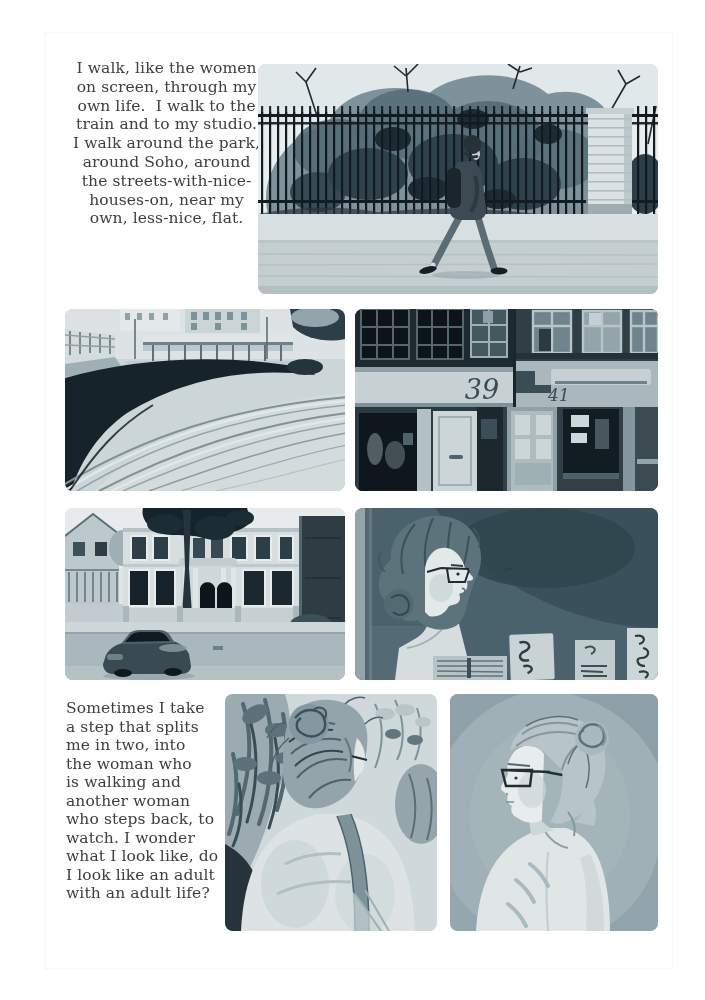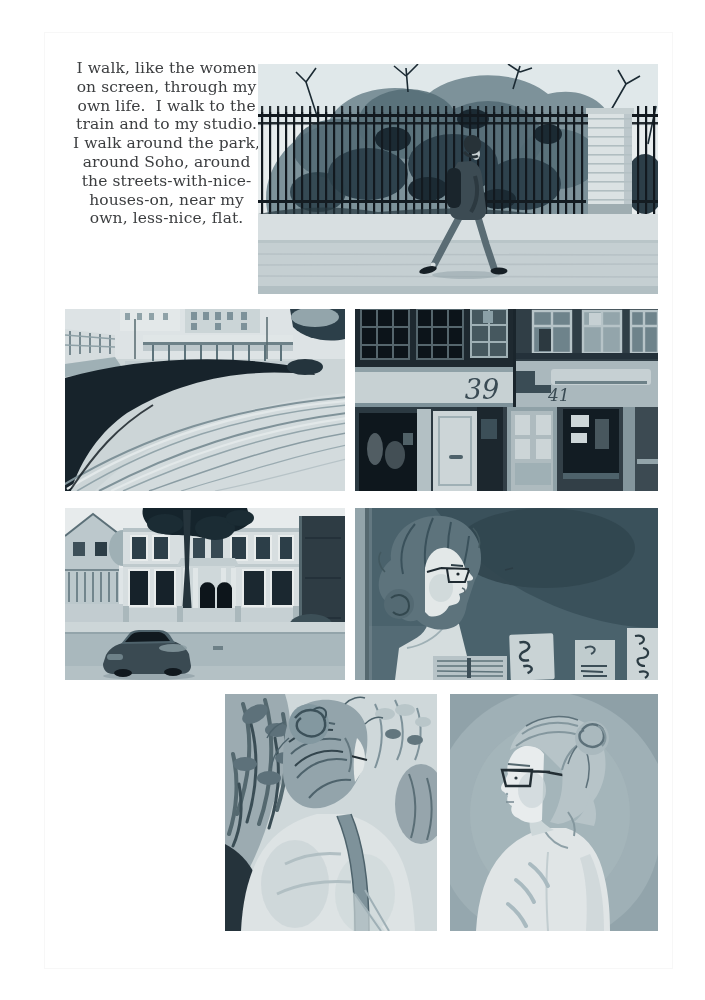--- a/index.html
+++ b/index.html
@@ -13,21 +13,21 @@
   .sheet{
     position:absolute; left:45px; top:33px; width:627px; height:935px;
     background:var(--paper); box-shadow:0 0 0 1px rgba(0,0,0,0.03);
   }
   .narration{
     position:absolute; color:var(--text_ink);
     font-size:15.5px; white-space:pre; letter-spacing:0.1px;
   }
   #narration-top{ left:73px; top:59px; line-height:18.8px;text-align:center; }
   #narration-bottom{ left:66px; top:699px; line-height:18.5px; }
-  .panel{ position:absolute; border-radius:0; overflow:hidden;
+  .panel{ position:absolute; border-radius:8px; overflow:hidden;
           box-shadow:inset 0 0 0 1px rgba(110,130,140,0.25); }
   .panel svg{ display:block; width:100%; height:100%; }
   #panel-park-walk   { left:258px; top:64px;  width:400px; height:230px; }
   #panel-train-tracks{ left:65px;  top:309px; width:280px; height:182px; }
   #panel-shopfronts  { left:355px; top:309px; width:303px; height:182px; }
   #panel-townhouse   { left:65px;  top:508px; width:280px; height:172px; }
   #panel-bookshop    { left:355px; top:508px; width:303px; height:172px; }
   #panel-woman-behind{ left:225px; top:694px; width:212px; height:237px; }
   #panel-woman-profile{left:450px; top:694px; width:208px; height:237px; }
   .shop-number{ font-family:"DejaVu Serif", serif; font-style:italic; fill:#3a4b54; }
@@ -415,20 +415,31 @@
         <path d="M165,134 C175,132 178,140 170,143 C162,146 164,154 174,152 M168,158 C176,156 180,162 172,165" stroke="#2d3e47" stroke-width="2.5" fill="none"></path>
       </g>
       <rect x="220" y="132" width="40" height="40" fill="#c0ccce"></rect>
       <path d="M230,140 C238,136 244,142 236,146 M226,158 L252,158 M226,163 L248,164 M228,168 L252,168" stroke="#3c4e57" stroke-width="2" fill="none"></path>
       <rect x="272" y="120" width="31" height="52" fill="#ccd5d7"></rect>
       <path d="M280,128 C290,126 292,134 284,136 M288,140 C296,142 294,150 286,150 C280,150 282,158 290,158 M284,164 C292,162 296,166 290,170" stroke="#2b3b43" stroke-width="2.2" fill="none"></path>
     </g>
   </svg>
   </div>
 
+  <div id="narration-bottom" class="narration">Sometimes I take
+a step that splits
+me in two, into
+the woman who
+is walking and
+another woman
+who steps back, to
+watch. I wonder
+what I look like, do
+I look like an adult
+with an adult life?</div>
 
   <div id="panel-woman-behind" class="panel">
   <svg viewBox="0 0 212 237" preserveAspectRatio="none">
     <rect width="212" height="237" fill="#cfd8da"></rect>
     <g>
       <path d="M0,0 L60,0 C70,30 66,70 48,110 C38,150 20,190 0,210 Z" fill="#8fa0a6" opacity="0.8"></path>
       <g stroke="#54686f" stroke-width="4" fill="none" stroke-linecap="round">
         <path d="M18,10 C28,40 26,80 12,120"></path>
             <path d="M40,6 C50,40 48,90 34,130"></path>
         <path d="M58,20 C64,50 62,86 52,116"></path>

